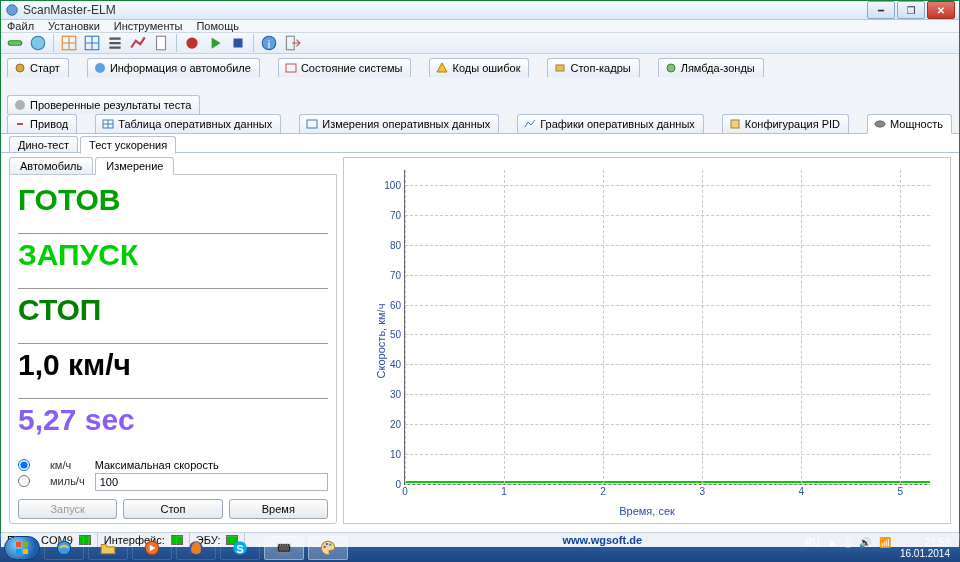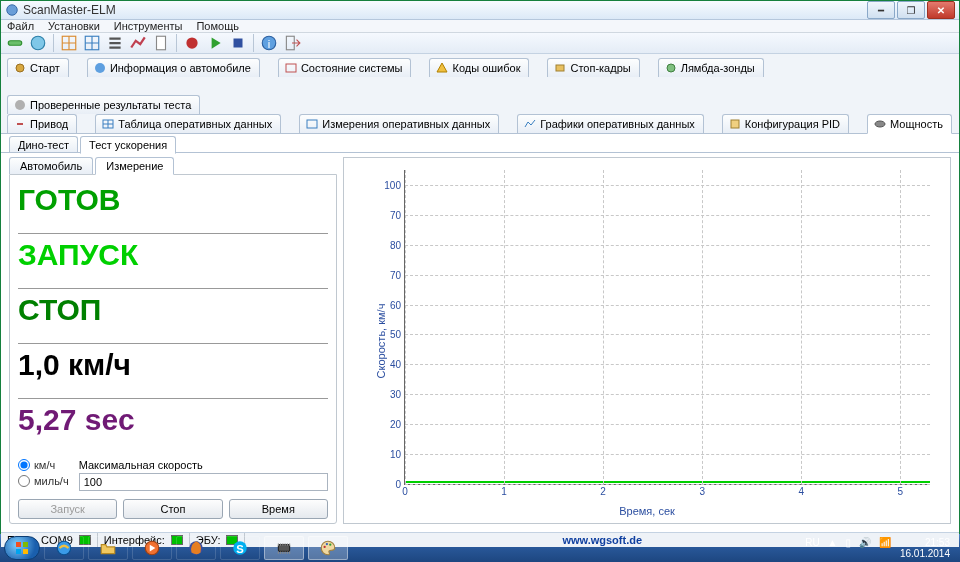--- a/index.html
+++ b/index.html
@@ -28,24 +28,24 @@
 
   .left-panel { width:328px; display:flex; flex-direction:column; }
   .panel-tabs { display:flex; gap:2px;}
   .panel-tabs .tab { font-size:11px; padding:2px 10px;}
   .panel-body { flex:1; border:1px solid #c0c8d0; border-radius:0 0 3px 3px; background:#fff; padding:4px 8px; display:flex; flex-direction:column; }
   .big-status { font-family: "Arial Black", Arial, sans-serif; font-weight:900; text-align:left; padding:4px 0 16px 0; border-bottom:1px solid #999;}
   .st-ready { font-size:30px; color:#00a000; }
   .st-start { font-size:30px; color:#00d000; }
   .st-stop  { font-size:30px; color:#008000; }
   .st-speed { font-size:30px; color:#000; }
-  .st-time  { font-size:30px; color:#701a75; border-bottom:none;}
+  .st-time  { font-size:30px; color:#8b5cf6; border-bottom:none;}
   .options-row { display:flex; align-items:flex-start; gap:10px; margin-top:6px;}
   .radios { display:flex; flex-direction:column; gap:4px; font-size:11px; color:#333;}
-  .radio { display:flex; align-items:center; gap:4px;}
+  .radio { display:flex; align-items:center; gap:20px;}
   .radio input { width:12px;height:12px;}
   .maxspeed { flex:1; display:flex; flex-direction:column; gap:2px;}
   .maxspeed label { font-size:11px;}
   .maxspeed input { width:100%; border:1px solid #aab4c0; padding:2px 4px; font-size:11px;}
   .btns-row { display:flex; gap:6px; margin-top:8px;}
   .btn { flex:1; padding:3px 0; border:1px solid #9aa6b3; border-radius:3px; background:linear-gradient(#fdfdfd,#e5e9ee); text-align:center; font-size:11px;}
   .btn.disabled { color:#9a9a9a; }
 
   .chart-area { flex:1; border:1px solid #c0c8d0; background:#fff; position:relative; padding:8px 16px 28px 50px;}
   .ylabel { position:absolute; left:4px; top:50%; transform:translate(-4px,-50%) rotate(-90deg); transform-origin:center; color:#2b4ea0; font-size:11px; white-space:nowrap;}

